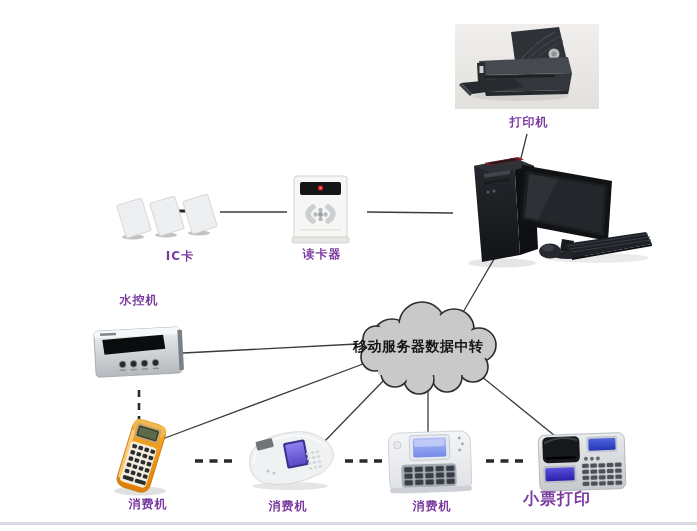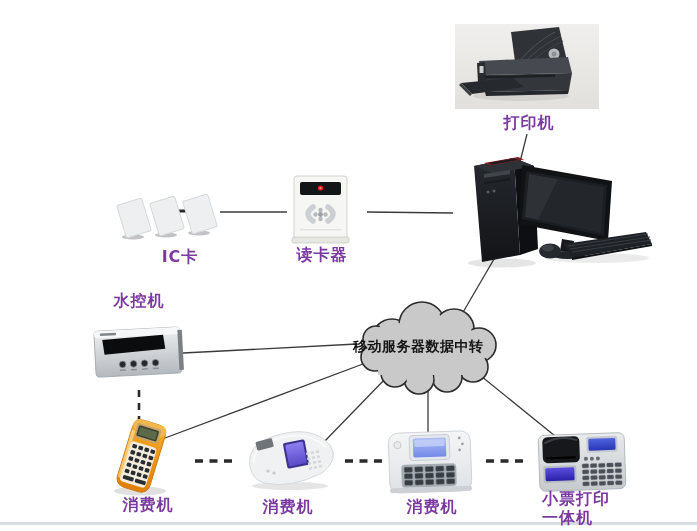--- a/index.html
+++ b/index.html
@@ -3,25 +3,25 @@
 <meta charset="utf-8">
 <style>
   html,body{margin:0;padding:0;background:#fff;}
   #canvas{position:relative;width:697px;height:531px;background:#ffffff;overflow:hidden;
           font-family:"DejaVu Sans",sans-serif;}
   .abs{position:absolute;}
   svg{display:block;}
   #wires{position:absolute;left:0;top:0;z-index:1;}
   .node{z-index:2;}
   .lbl{position:absolute;z-index:3;transform:translateX(-50%);
-       font-family:"DejaVu Sans",sans-serif;font-size:16px;line-height:19px;font-weight:600;
+       font-family:"DejaVu Sans",sans-serif;font-size:12px;line-height:19px;font-weight:600;
        color:#7B3AA0;letter-spacing:1px;white-space:nowrap;}
   .cloud-lbl{position:absolute;z-index:3;left:353px;top:338px;width:154px;
        font-size:14px;font-weight:700;color:#151515;letter-spacing:.5px;white-space:nowrap;}
-  .rc-lbl{position:absolute;z-index:3;left:542px;top:489px;width:92px;text-align:left;
+  .rc-lbl{position:absolute;z-index:3;left:511px;top:489px;width:92px;text-align:center;
        font-size:16px;line-height:19px;font-weight:600;color:#7B3AA0;letter-spacing:1px;}
   .rc-lbl span{display:block;}
   #bottom-strip{position:absolute;left:0;top:522px;width:697px;height:3px;background:#d9dbe3;z-index:2;}
 </style>
 </head>
 <body>
 
 <div id="canvas">
 
   <svg id="wires" width="697" height="531">
@@ -380,17 +380,16 @@
             <rect x="54.2" y="54" width="6.5" height="4" rx="1"></rect>
             <rect x="62.4" y="54" width="6.5" height="4" rx="1"></rect>
             <rect x="70.6" y="54" width="6.5" height="4" rx="1"></rect>
             <rect x="78.8" y="54" width="6.5" height="4" rx="1"></rect>
         </g>
       </g>
     </svg>
   </div>
   <div class="rc-lbl">
     <span>小票打印</span>
-    <span>一体机</span>
   </div>
 
   <div id="bottom-strip"></div>
 </div>
 
 </body></html>

